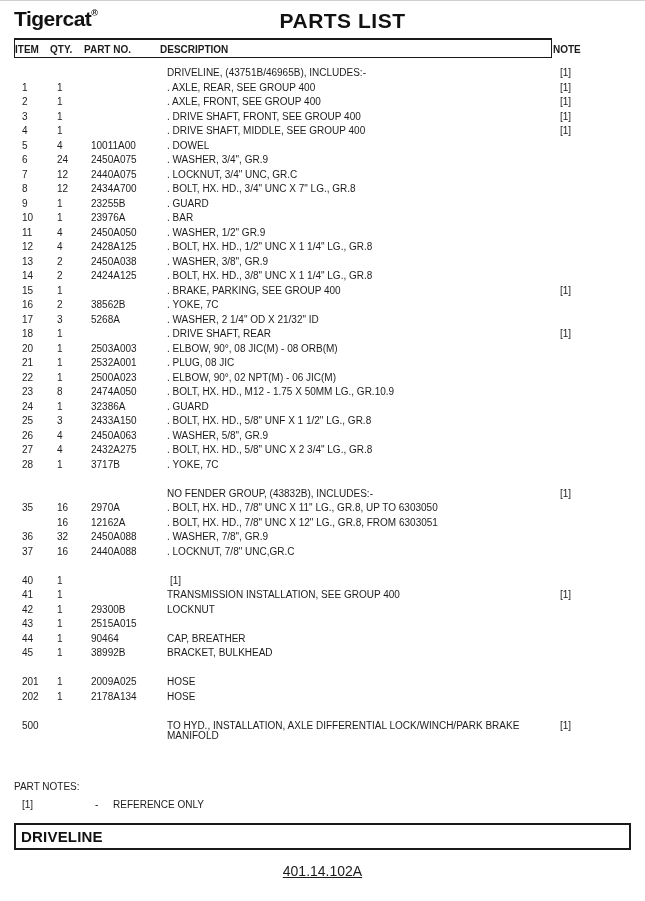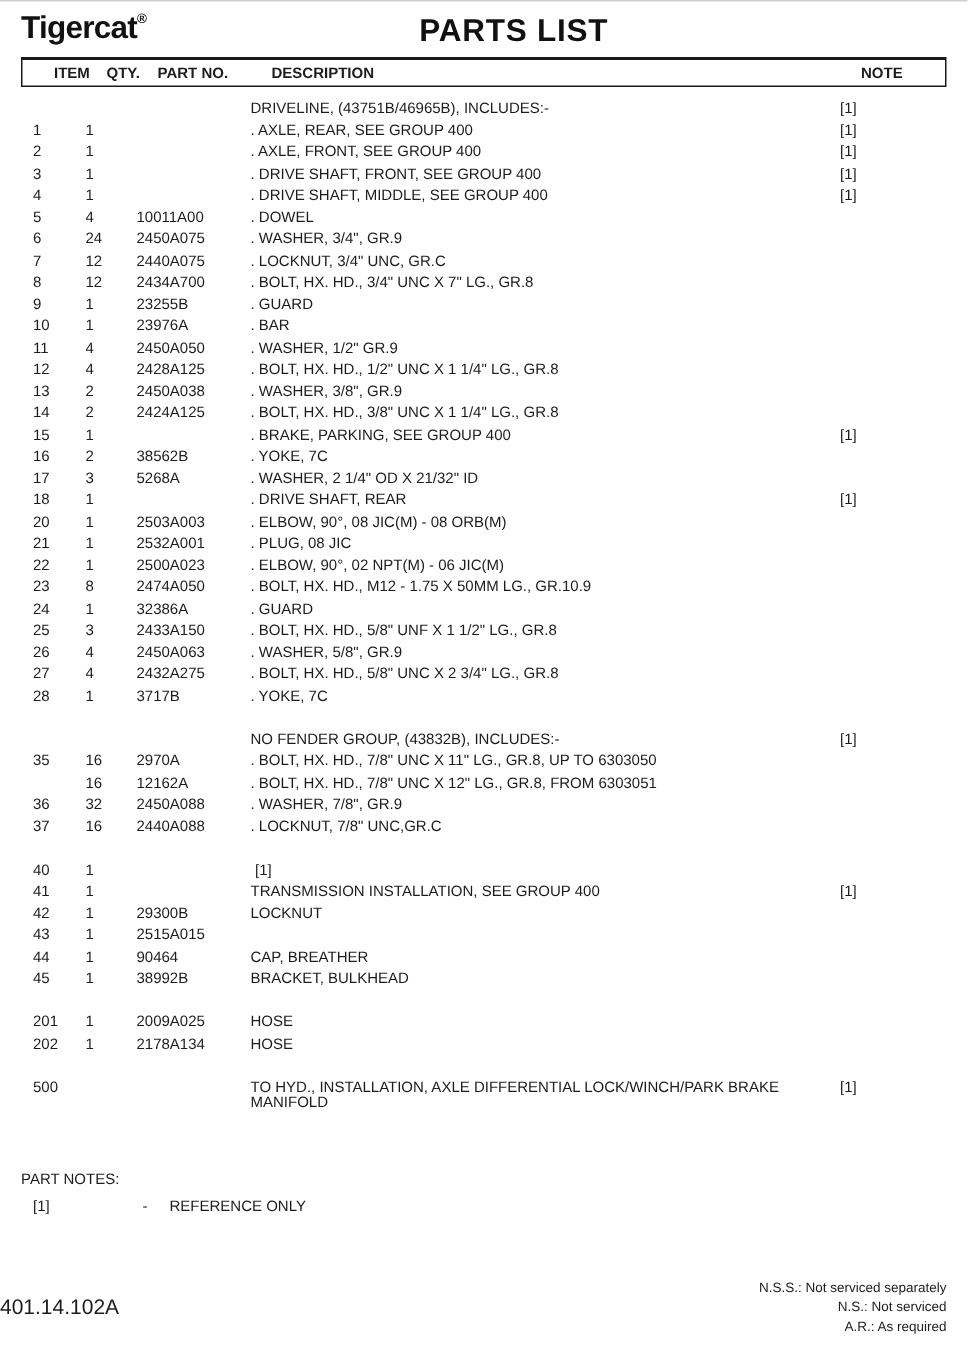--- a/index.html
+++ b/index.html
@@ -22,28 +22,28 @@
     color: #111;
   }
   .logo .reg { font-size: 9px; vertical-align: 10px; font-weight: bold; }
   .page-title {
     position: absolute; left: 0; top: 8px; width: 100%;
     text-align: center; font-size: 21px; font-weight: bold;
     letter-spacing: 0.5px; color: #111; padding-left: 40px;
   }
   
   .col-header {
-    position: absolute; left: 14px; top: 37px; width: 617px; height: 20px;
+    position: absolute; left: 14px; top: 37px; width: 538px; height: 20px;
     border-top: 2px solid #1a1a1a;
     border-bottom: 1px solid #1a1a1a;
     border-left: 1px solid #1a1a1a;
     border-right: 1px solid #1a1a1a;
     display: grid;
     grid-template-columns: 35px 34px 76px 390px 1fr;
-    padding-left: 21px; padding-top: 4px;
+    padding-left: 0; padding-top: 4px;
     font-size: 10px; font-weight: bold;
   }
   .col-header .hcell { white-space: nowrap; }
   .col-header .h-note { padding-left: 3px; }
   
   .table-body {
     position: absolute; left: 14px; top: 64px; width: 617px;
     padding-top: 3px;
     font-size: 10px;
   }
@@ -73,21 +73,21 @@
     font-size: 15px; font-weight: bold; letter-spacing: 0.2px;
     color: #111;
   }
   
   .legend {
     position: absolute; right: 14px; top: 851px;
     text-align: right; font-size: 9px; line-height: 12.8px;
   }
   .doc-number {
     position: absolute; left: 0; top: 862px; width: 100%;
-    text-align: left; font-size: 14px;
+    text-align: center; font-size: 14px; text-decoration: underline;
   }
 </style>
 </head>
 <body>
 
 <div class="page">
 
   <div class="logo">
     <span>Tigercat</span><span class="reg">®</span>
   </div>
@@ -440,22 +440,20 @@
 
   <div class="part-notes">
     <div class="pn-heading">PART NOTES:</div>
     <div class="pn-line">
       <span>[1]</span>
       <span>-</span>
       <span>REFERENCE ONLY</span>
     </div>
   </div>
 
-
-  <div class="legend">
-    <div>N.S.S.: Not serviced separately</div>
-    <div>N.S.: Not serviced</div>
-    <div>A.R.: As required</div>
+  <div class="section-box">
+    <span>DRIVELINE</span>
   </div>
 
+
   <div class="doc-number">401.14.102A</div>
 
 </div>
 
 </body></html>

